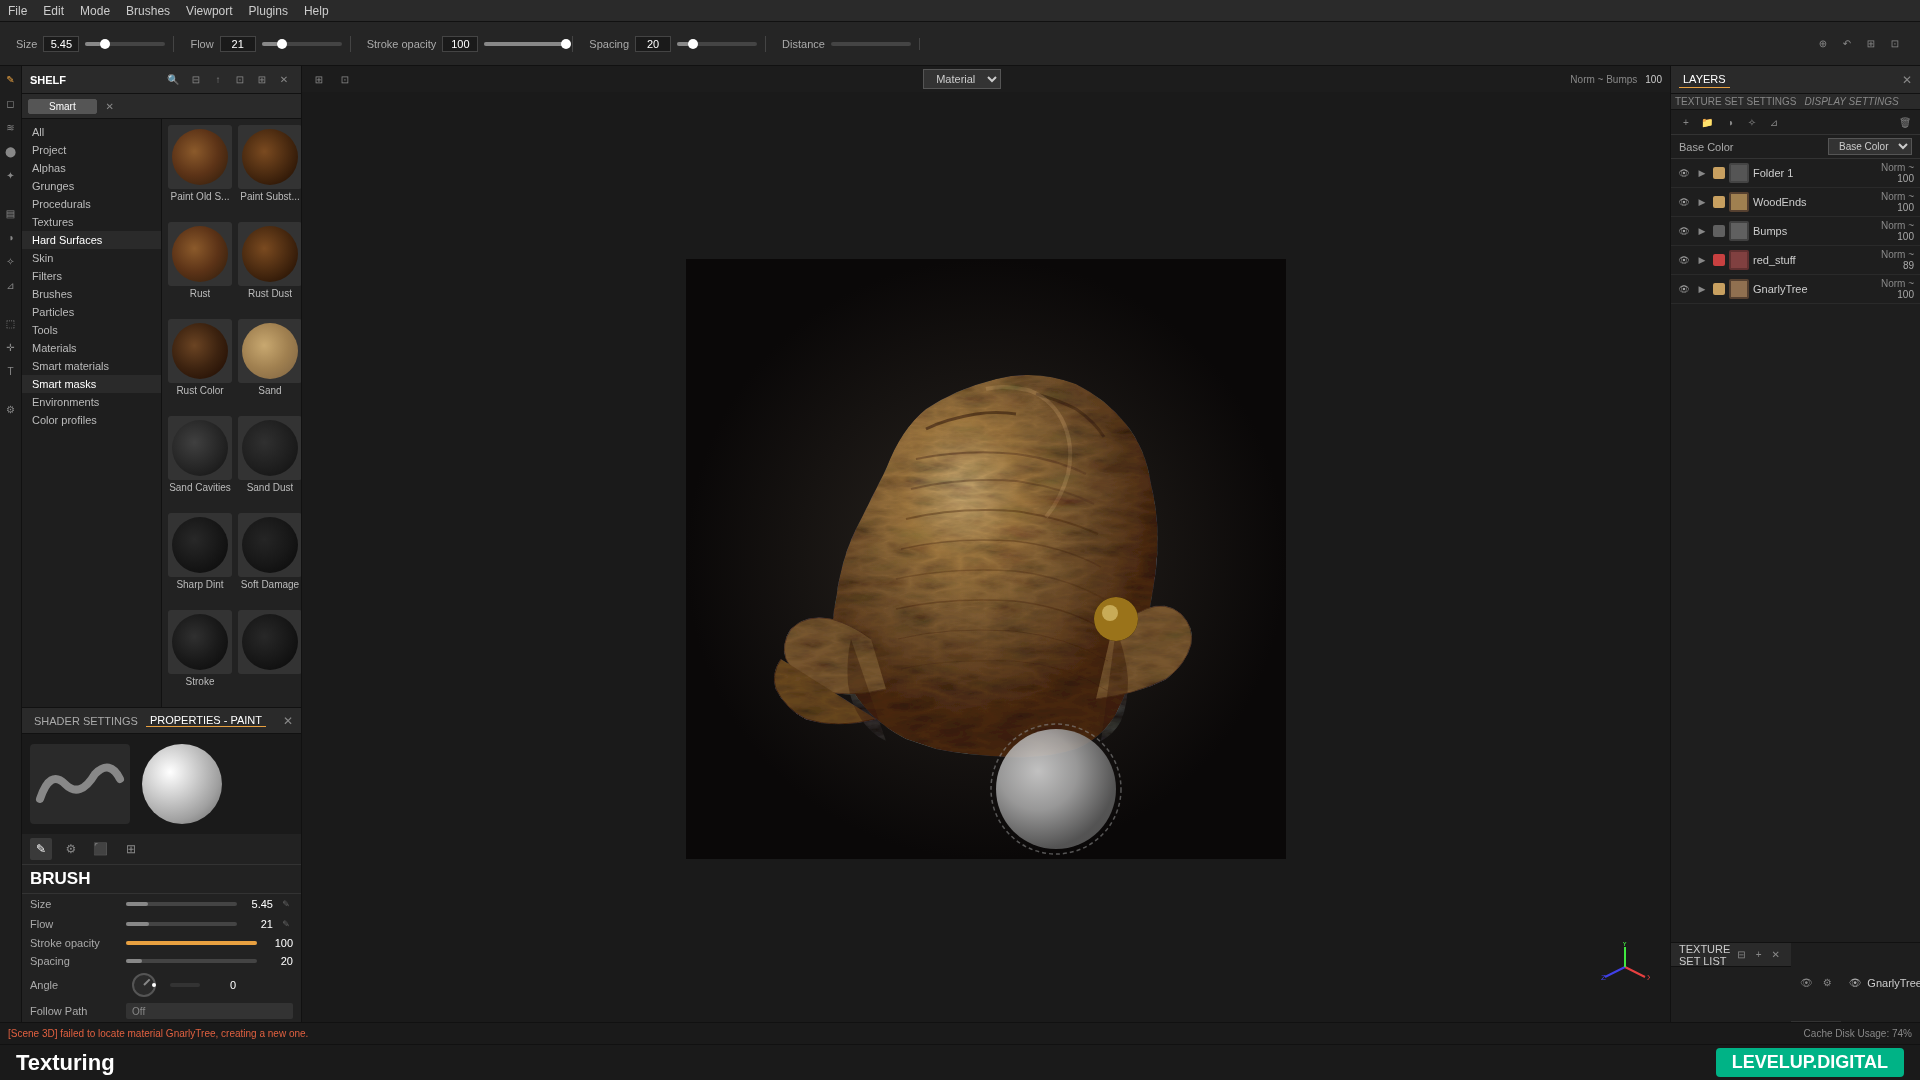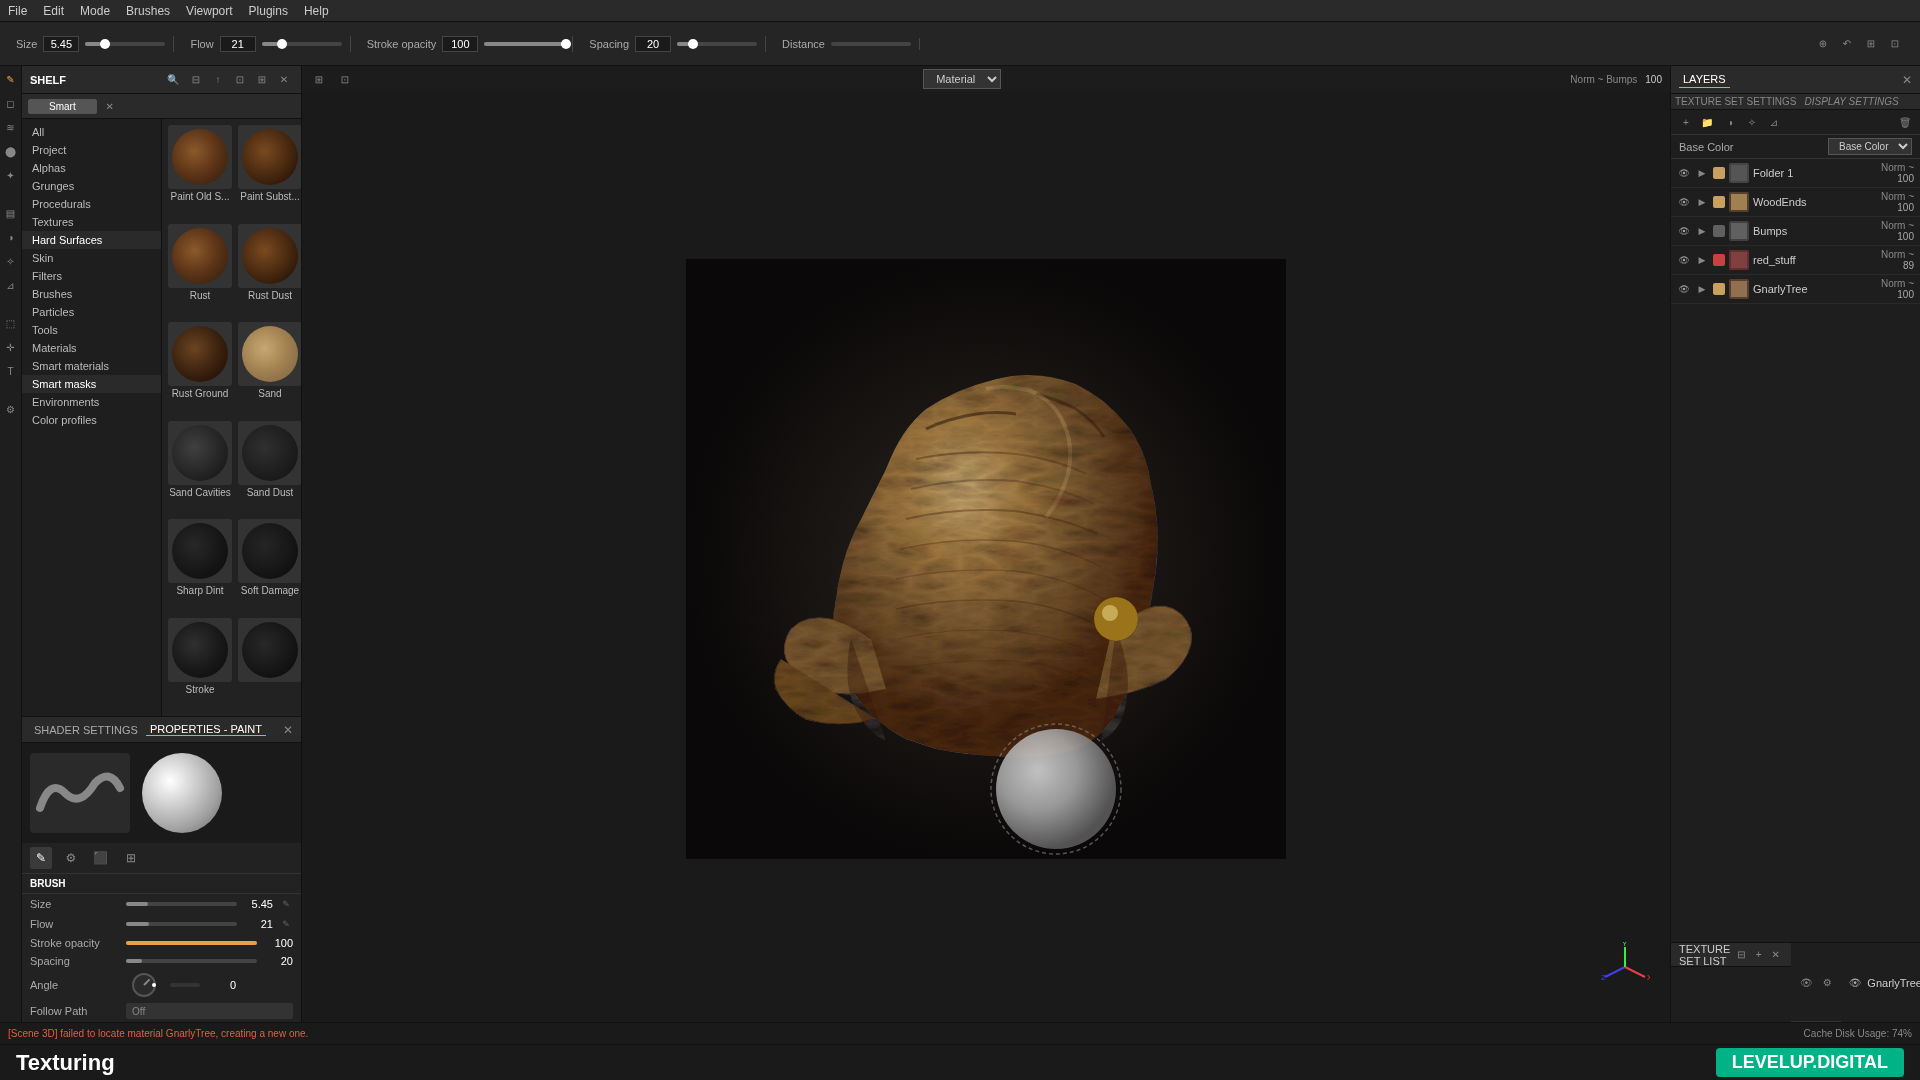--- a/index.html
+++ b/index.html
@@ -318,21 +318,21 @@
       justify-content: center;
       color: #888;
       cursor: pointer;
       font-size: 12px;
     }
     .prop-tool-btn.active { color: #fff; background: #3a3a3a; border-radius: 2px; }
 
     #brush-section-title {
       padding: 4px 8px;
       color: #fff;
-      font-size: 10px;
+      font-size: 17px;
       font-weight: bold;
       border-bottom: 1px solid #333;
     }
 
     .prop-row {
       display: flex;
       align-items: center;
       padding: 3px 8px;
       gap: 6px;
     }
@@ -851,21 +851,21 @@
             <div class="grid-item-thumb">
               <div class="thumb-circle thumb-rust-drips"></div>
             </div>
             <div class="grid-item-label">Rust Dust</div>
           </div>
 
           <div class="grid-item">
             <div class="grid-item-thumb">
               <div class="thumb-circle thumb-rust-ground"></div>
             </div>
-            <div class="grid-item-label">Rust Ground</div>
+            <div class="grid-item-label">Rust Color</div>
           </div>
           <div class="grid-item">
             <div class="grid-item-thumb">
               <div class="thumb-circle thumb-sand"></div>
             </div>
             <div class="grid-item-label">Sand</div>
           </div>
 
           <div class="grid-item">
             <div class="grid-item-thumb">

